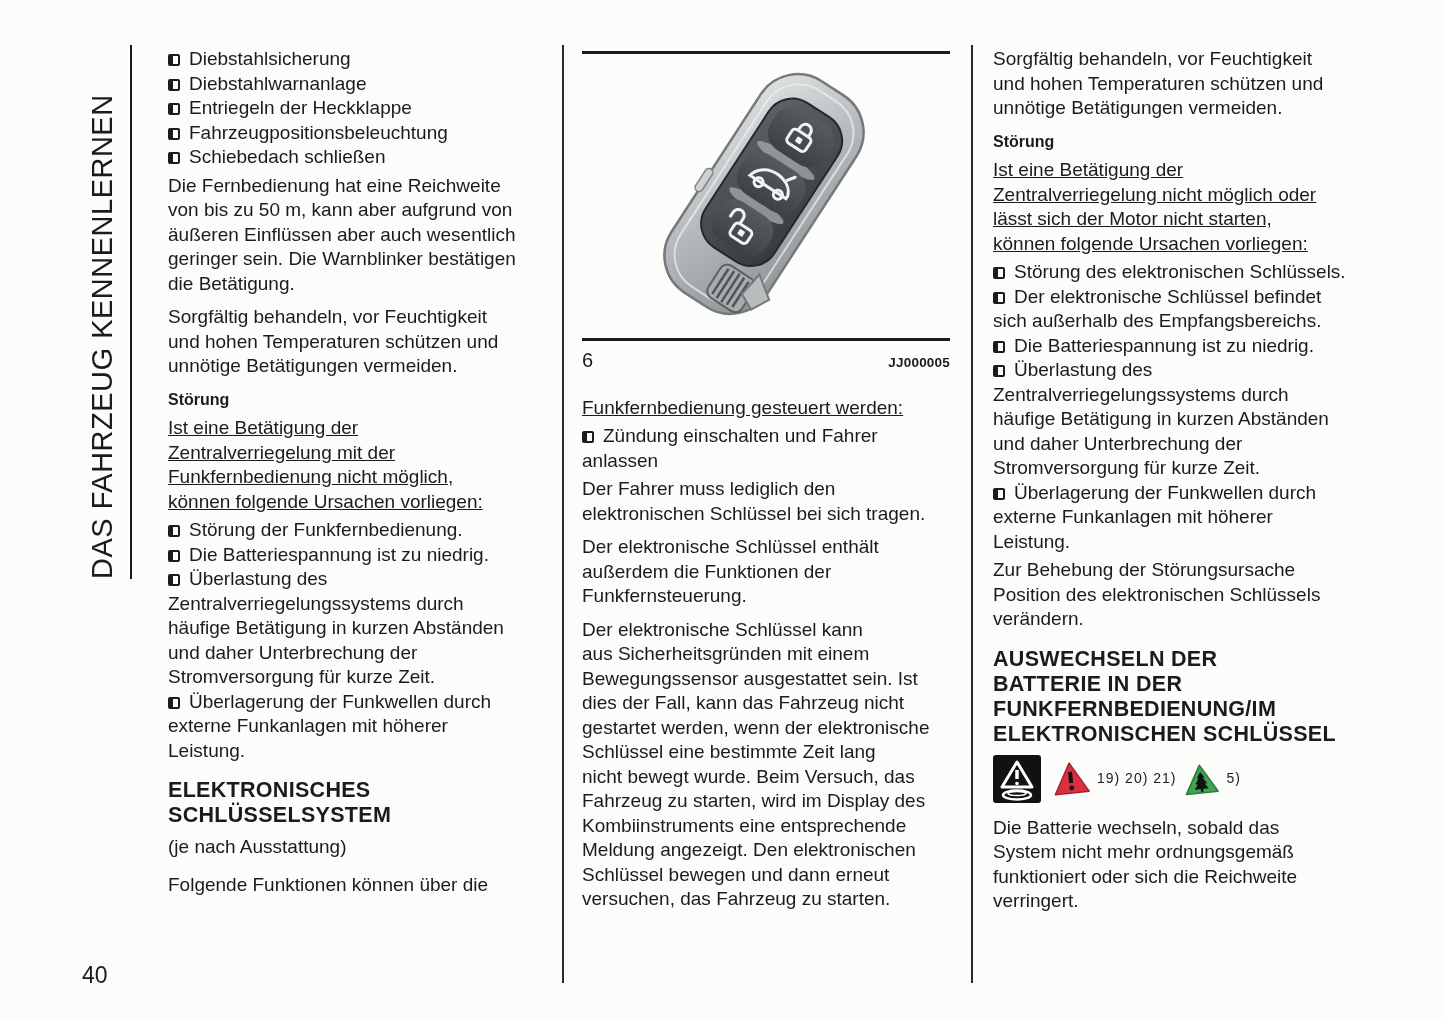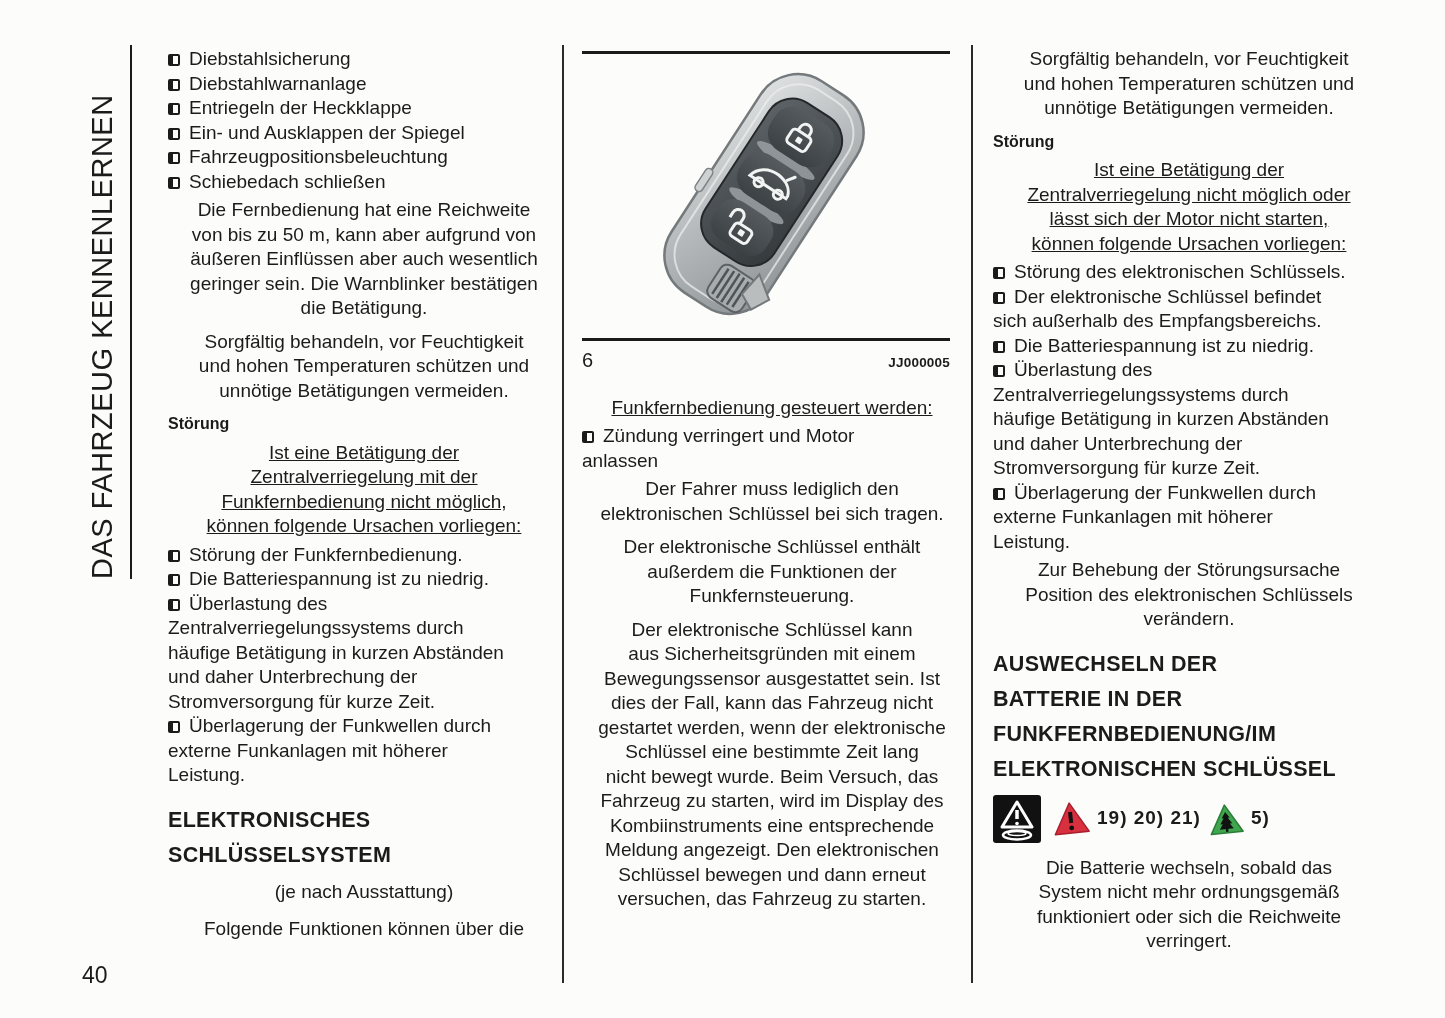--- a/index.html
+++ b/index.html
@@ -27,73 +27,72 @@
     position:absolute; top:45px; width:2px; height:938px; background:#2a2a2a;
   }
   #divider1 { left:562px; }
   #divider2 { left:971px; }
 
   .col { position:absolute; top:47px; font-size:19px; line-height:24.5px; }
   #col1 { left:168px; width:392px; }
   #col2 { left:582px; width:380px; top:51px; }
   #col3 { left:993px; width:392px; }
 
-  .para { white-space:pre-line; margin:0 0 9px 0;text-align:center; }
+  .para { white-space:pre-line; margin:0 0 9px 0; }
   .para.tight { margin-bottom:4px;text-decoration:underline; }
   .bullet-item { white-space:pre-line; }
   .cb {
     display:inline-block; width:12px; height:12px;
     border:2px solid #1b1b1b; border-left-width:5px; border-radius:2px;
     margin-right:9px; vertical-align:-1px;
   }
   .bullets { margin:0 0 4px 0; }
   .subhead { font-size:16px; font-weight:bold; margin:8px 0 4px 0; }
   .section-header {
-    font-size:21.5px; line-height:35px; font-weight:bold;
+    font-size:21.5px; line-height:25px; font-weight:bold;
     letter-spacing:0.3px; white-space:pre-line; margin:15px 0 7px 0;
   }
   .subnote { margin:0 0 13px 0; }
 
   
   .figure {
     border-top:3px solid #1b1b1b; border-bottom:3px solid #1b1b1b;
     height:290px; width:368px; position:relative; background:#fcfcfb;
   }
   .figure svg { display:block; }
   .fig-caption {
     width:368px; display:flex; justify-content:space-between; align-items:baseline;
     margin:7px 0 20px 0;
   }
   .fig-num { font-size:20px; }
   .fig-code { font-size:13.5px; font-weight:bold; letter-spacing:0.2px; }
 
   
   .icon-row { display:flex; align-items:center; margin:6px 0 12px 0; height:50px; }
-  .icon-row .reflbl { font-size:19px; font-weight:bold; margin:0 6px 0 6px; letter-spacing:1px; }
+  .icon-row .reflbl { font-size:14px; font-weight:normal; margin:0 6px 0 6px; letter-spacing:1px; }
   .badge { margin-right:10px; }
 
   .pagenum { position:absolute; left:82px; top:962px; font-size:23px; }
 </style>
 </head>
 <body>
 
 <div class="page">
 
   <div class="vtitle">DAS FAHRZEUG KENNENLERNEN</div>
   <div class="vrule"></div>
 
   <div class="divider" id="divider1"></div>
   <div class="divider" id="divider2"></div>
 
   <div class="col" id="col1">
     <div class="bullets">
       <div class="bullet-item"><span class="cb"></span><span>Diebstahlsicherung</span></div>
       <div class="bullet-item"><span class="cb"></span><span>Diebstahlwarnanlage</span></div>
       <div class="bullet-item"><span class="cb"></span><span>Entriegeln der Heckklappe</span></div>
-      <div class="bullet-item"><span class="cb"></span><span>Ein- und Ausklappen der Spiegel</span></div>
       <div class="bullet-item"><span class="cb"></span><span>Fahrzeugpositionsbeleuchtung</span></div>
       <div class="bullet-item"><span class="cb"></span><span>Schiebedach schließen</span></div>
     </div>
     <p class="para">Die Fernbedienung hat eine Reichweite
 von bis zu 50 m, kann aber aufgrund von
 äußeren Einflüssen aber auch wesentlich
 geringer sein. Die Warnblinker bestätigen
 die Betätigung.</p>
     <p class="para">Sorgfältig behandeln, vor Feuchtigkeit
 und hohen Temperaturen schützen und
@@ -187,21 +186,21 @@
           <path d="M 40,70 L 62,86 L 52,104 L 36,96 Z" fill="#b9bdbe" stroke="#74797b" stroke-width="2"></path>
         </g>
       </svg>
     </div>
     <div class="fig-caption">
       <span class="fig-num">6</span>
       <span class="fig-code">JJ000005</span>
     </div>
     <p class="para tight">Funkfernbedienung gesteuert werden:</p>
     <div class="bullets">
-      <div class="bullet-item"><span class="cb"></span><span>Zündung verringert und Motor
+      <div class="bullet-item"><span class="cb"></span><span>Zündung einschalten und Fahrer
 anlassen</span></div>
     </div>
     <p class="para">Der Fahrer muss lediglich den
 elektronischen Schlüssel bei sich tragen.</p>
     <p class="para">Der elektronische Schlüssel enthält
 außerdem die Funktionen der
 Funkfernsteuerung.</p>
     <p class="para">Der elektronische Schlüssel kann
 aus Sicherheitsgründen mit einem
 Bewegungssensor ausgestattet sein. Ist

